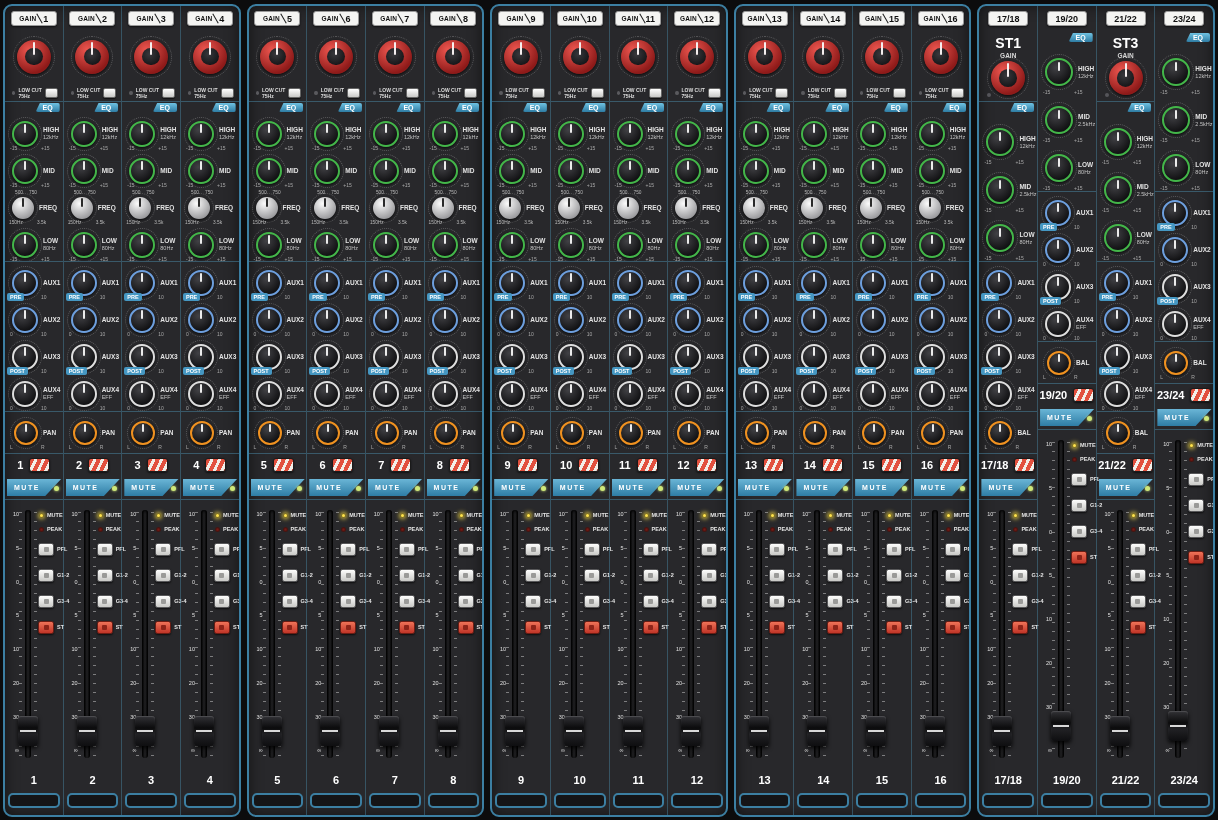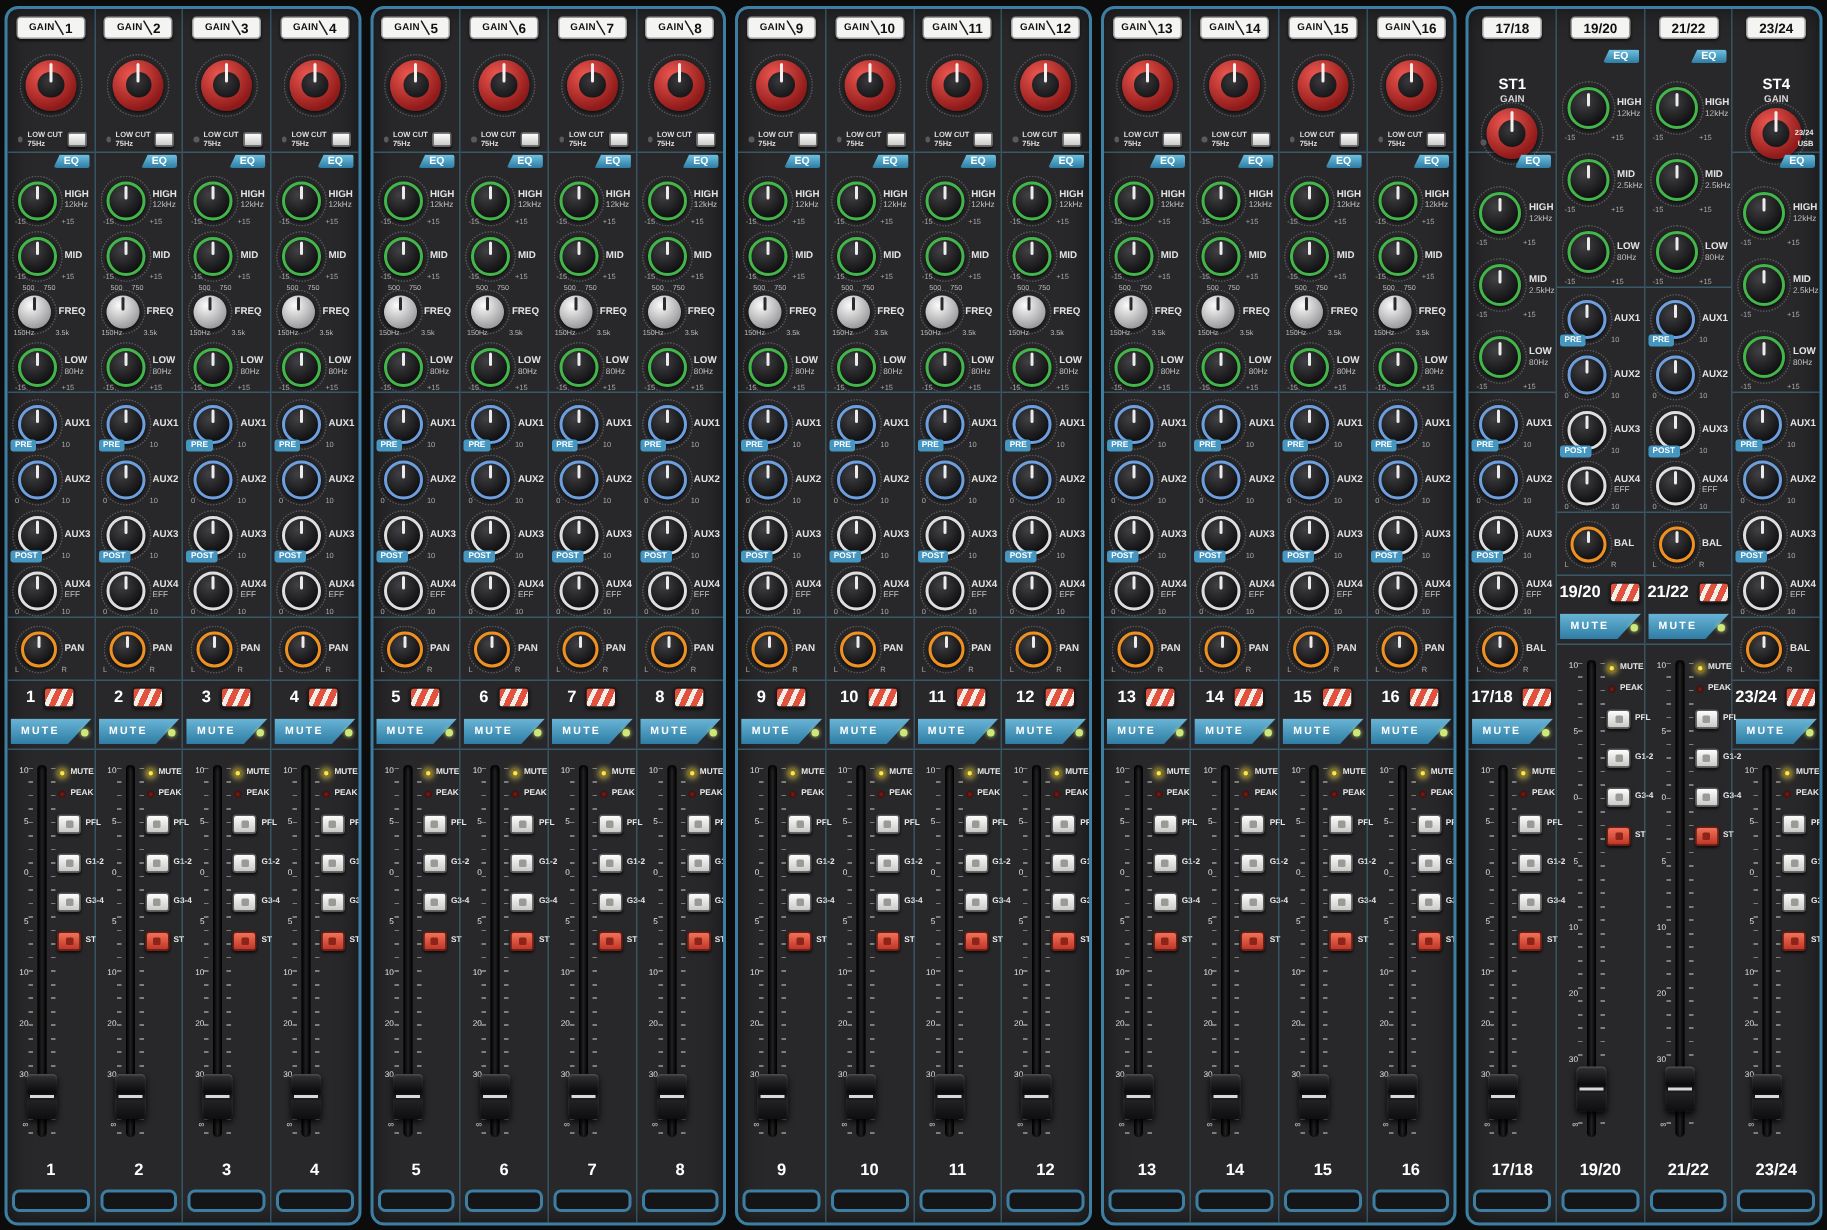--- a/index.html
+++ b/index.html
@@ -72,21 +72,21 @@
 .led{width:5px;height:5px;border-radius:50%;border:1px solid rgba(0,0,0,.5);flex-shrink:0}
 .led.yellow{background:#ffe34d;box-shadow:0 0 4px 1px rgba(255,227,77,.8)}
 .led.red{background:#8a2a22;box-shadow:inset 0 0 2px #400}
 .llab{font-size:5.5px;color:#e6e6e6;font-weight:bold;white-space:nowrap}
 .fbtn{display:flex;align-items:center;gap:3px;height:26px;padding-left:2px}
 .capbtn{width:16px;height:13px;border-radius:2.5px;background:linear-gradient(180deg,#fdfdfc,#c9c9c6);border:1px solid #58585a;box-shadow:0 1px 2px rgba(0,0,0,.7);position:relative;flex-shrink:0}
 .capbtn::after{content:"";position:absolute;left:50%;top:50%;width:5px;height:5px;margin:-2.5px 0 0 -2.5px;background:#9a9a98;border-radius:1px}
 .capbtn.red{background:linear-gradient(180deg,#ef7258,#c03527);border-color:#6f1c13}
 .capbtn.red::after{background:#8e2419}
 .conn{margin:2px 3px 4px;height:15px;border:2px solid #3c7fa2;border-radius:5px;background:#151517}
-.stname{color:#fff;font-size:10px;font-weight:bold;margin-top:19px;text-align:center}
+.stname{color:#fff;font-size:14px;font-weight:bold;margin-top:3px;text-align:center}
 .stgl{color:#d8d8d8;font-size:6.5px;font-weight:bold;text-align:center;margin-top:1px}
 .sec-stgain .knob{margin-top:2px}
 .stnote{position:absolute;right:4px;bottom:2px;text-align:right;color:#e8e8e8;font-size:5px;font-weight:bold;line-height:1.3}
 .stdot{position:absolute;left:8px;bottom:4px;width:4px;height:4px;border-radius:50%;background:#55555a}
 .ft{position:absolute;font-size:4.8px;color:#b8b8b8}
 .ft0{top:1px;left:10px}.ft1{top:1px;left:24px}.ft2{bottom:1px;left:4px}.ft3{bottom:1px;left:32px}
 </style>
 </head>
 <body>
 
@@ -2941,20 +2941,26 @@
         <div class="sec sec-conn">
           <div class="conn"></div>
         </div>
       </div>
       <div class="strip">
         <div class="sec sec-head">
           <div class="headbox stereo">
             <span class="n">21/22</span>
           </div>
         </div>
+        <div class="sec sec-stgain">
+          <div class="stname">ST3</div>
+          <div class="stgl">GAIN</div>
+          <div class="knob gain k34"></div>
+          <span class="stdot"></span>
+        </div>
         <div class="sec sec-eq steq">
           <div class="eqtag">EQ</div>
           <div class="krow st">
             <div class="knob ring green k28"></div>
             <div class="klab">
               <div class="kname">HIGH</div>
               <div class="sub">12kHz</div>
             </div>
             <span class="kmin">-15</span>
             <span class="kmax">+15</span>
@@ -3079,29 +3085,20 @@
         <div class="sec sec-conn">
           <div class="conn"></div>
         </div>
       </div>
       <div class="strip">
         <div class="sec sec-head">
           <div class="headbox stereo">
             <span class="n">23/24</span>
           </div>
         </div>
-        <div class="sec sec-stgain">
-          <div class="stname">ST4</div>
-          <div class="stgl">GAIN</div>
-          <div class="knob gain k34"></div>
-          <div class="stnote">
-            <div>23/24</div>
-            <div>USB</div>
-          </div>
-        </div>
         <div class="sec sec-eq steq">
           <div class="eqtag">EQ</div>
           <div class="krow st">
             <div class="knob ring green k28"></div>
             <div class="klab">
               <div class="kname">HIGH</div>
               <div class="sub">12kHz</div>
             </div>
             <span class="kmin">-15</span>
             <span class="kmax">+15</span>

